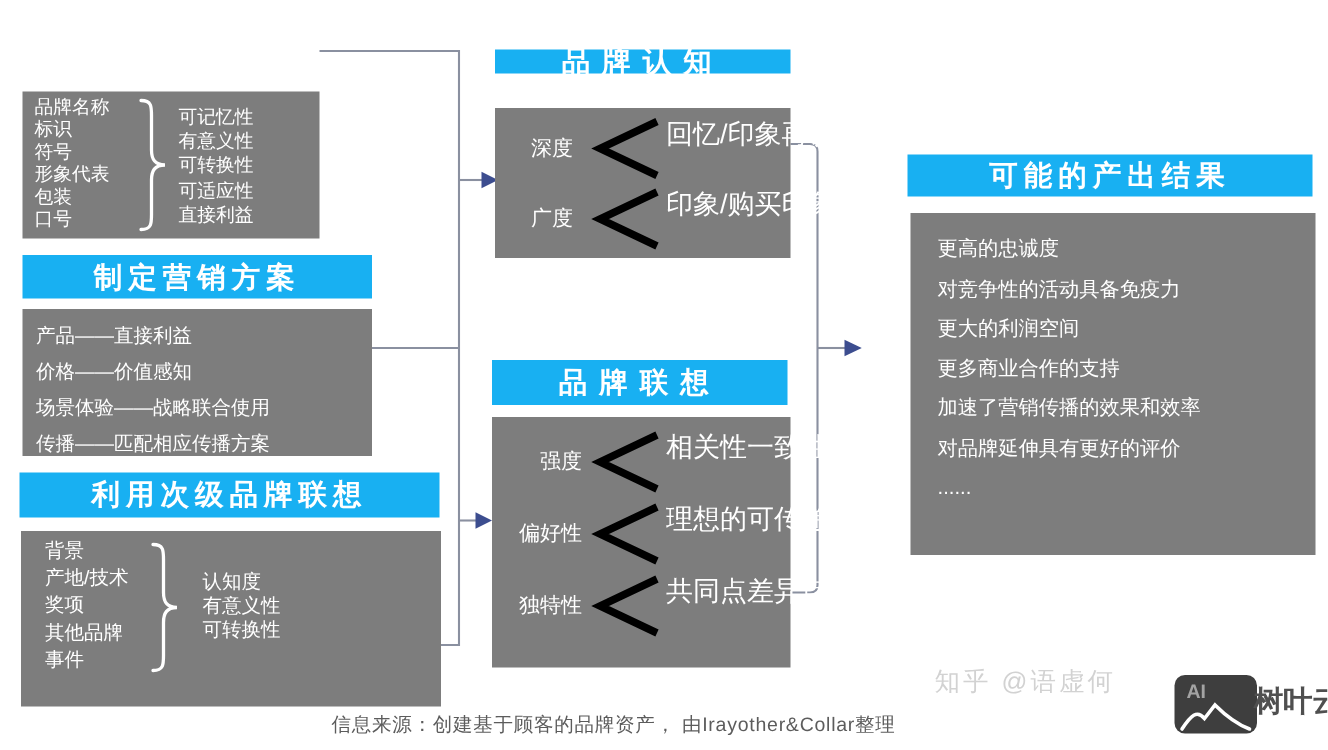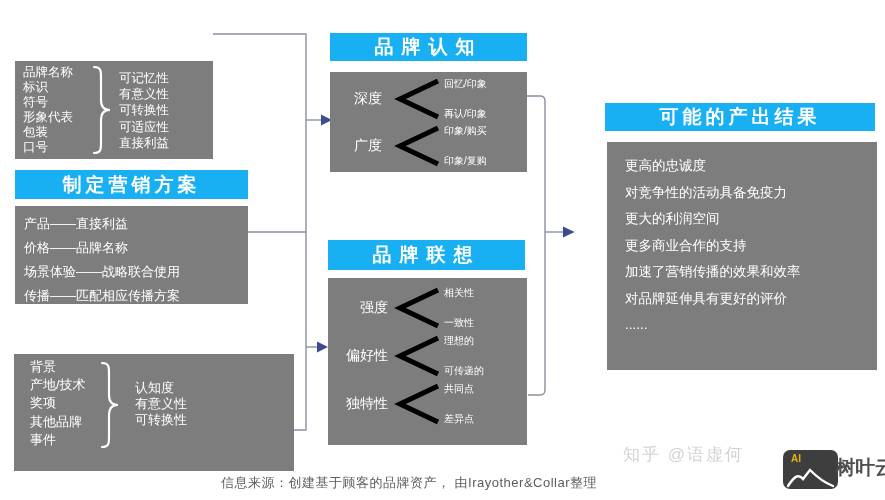--- a/index.html
+++ b/index.html
@@ -3,45 +3,45 @@
 <meta charset="utf-8">
 <style>
   html,body{margin:0;padding:0;background:#fff;}
   .canvas{position:relative;width:885px;height:500px;background:#fff;overflow:hidden;
           font-family:"Liberation Sans","DejaVu Sans",sans-serif;}
   .hdr{position:absolute;background:var(--header-bg);color:#fff;font-weight:bold;
        font-size:19px;letter-spacing:4px;display:flex;align-items:center;justify-content:center;
        white-space:nowrap;}
   .gbox{position:absolute;background:var(--box-bg);color:#fff;}
   .plain-list div{white-space:nowrap;}
-  .g1-left{position:absolute;left:8px;top:4px;font-size:12.5px;line-height:15px;}
+  .g1-left{position:absolute;left:8px;top:4px;font-size:12.5px;line-height:15px;font-family:Liberation Mono, monospace;}
   .g1-brace{position:absolute;left:77px;top:4px;}
   .g1-right{position:absolute;left:104px;top:9px;font-size:12.5px;line-height:16.2px;}
   .g2-list{position:absolute;left:9px;top:6px;font-size:13px;line-height:24px;}
   .g3-left{position:absolute;left:16px;top:4px;font-size:13px;line-height:18.2px;}
   .g3-brace{position:absolute;left:86px;top:7px;}
   .g3-right{position:absolute;left:121px;top:26px;font-size:13px;line-height:16.2px;}
   .g6-list{position:absolute;left:18px;top:11px;font-size:13.5px;line-height:26.5px;}
   .brace path{fill:none;stroke:#fff;stroke-width:2.2;stroke-linecap:round;}
   .brow{position:absolute;display:flex;align-items:center;}
   .blabel{font-size:14px;white-space:nowrap;flex:0 0 auto;}
   .chev{flex:0 0 auto;margin:0 4px 0 6px;}
   .chev polyline{fill:none;stroke:var(--branch);stroke-width:5;}
-  .bitems{display:flex;flex-direction:column;justify-content:space-between;height:44px;
-          font-size:10px;white-space:nowrap;}
+  .bitems{display:flex;flex-direction:row;justify-content:space-between;height:44px;
+          font-size:18px;white-space:nowrap;}
   .connectors{position:absolute;left:0;top:0;pointer-events:none;}
   .connectors path{fill:none;stroke:var(--connector);stroke-width:1.4;}
   .connectors .ah{fill:var(--arrow);stroke:none;}
   .footer-src{position:absolute;left:221px;top:474px;font-size:13px;color:#5c5c5c;
               letter-spacing:0.5px;white-space:nowrap;}
   .wm-zhihu{position:absolute;left:623px;top:443px;font-size:17px;color:var(--wm-light);
             letter-spacing:2px;white-space:nowrap;}
   .wm-icon{position:absolute;left:783px;top:450px;width:55px;height:39px;background:#3e3e3e;
            border-radius:7px;}
-  .wm-icon .ai-label{position:absolute;left:8px;top:3px;color:#eab308;font-weight:bold;font-size:10px;}
+  .wm-icon .ai-label{position:absolute;left:8px;top:3px;color:#a3a3a3;font-weight:bold;font-size:13px;}
   .wm-icon svg{position:absolute;left:0;bottom:0;}
   .wm-icon svg path{fill:none;stroke:#fff;stroke-width:2.4;stroke-linecap:round;}
   .wm-brand{position:absolute;left:836px;top:454px;font-size:19.5px;font-weight:bold;
             color:var(--wm-dark);white-space:nowrap;}
 </style>
 </head>
 <body>
 
 <div class="canvas">
 
@@ -77,46 +77,47 @@
         <div>可适应性</div>
         <div>直接利益</div>
       </div>
   </div>
 
   <div class="hdr" style="left:15px;top:170px;width:233px;height:29px">制定营销方案</div>
 
   <div class="gbox" style="left:15px;top:206px;width:233px;height:98px">
     <div class="g2-list plain-list">
         <div>产品——直接利益</div>
-        <div>价格——品牌名称</div>
+        <div>价格——价值感知</div>
         <div>场景体验——战略联合使用</div>
         <div>传播——匹配相应传播方案</div>
       </div>
   </div>
 
+  <div class="hdr" style="left:13px;top:315px;width:280px;height:30px">利用次级品牌联想</div>
 
   <div class="gbox" style="left:14px;top:354px;width:280px;height:117px">
     <div class="g3-left plain-list">
         <div>背景</div>
         <div>产地/技术</div>
         <div>奖项</div>
         <div>其他品牌</div>
         <div>事件</div>
       </div>
     <svg class="brace g3-brace" width="20" height="88" viewBox="0 0 20 88">
       <path d="M2,2 C9,2 9,6 9,12 L9,34 C9,40 11,44 18,44 C11,44 9,48 9,54 L9,76 C9,82 9,86 2,86"></path>
     </svg>
     <div class="g3-right plain-list">
         <div>认知度</div>
         <div>有意义性</div>
         <div>可转换性</div>
       </div>
   </div>
 
-  <div class="hdr" style="left:330px;top:33px;width:197px;height:28px;letter-spacing:8px">品牌认知</div>
+  <div class="hdr" style="left:330px;top:33px;width:197px;height:16px;letter-spacing:8px">品牌认知</div>
 
   <div class="gbox" style="left:330px;top:72px;width:197px;height:100px">
     <div class="brow" style="left:24px;top:5px;height:44px">
       <span class="blabel" style="width:34px">深度</span>
       <svg class="chev" width="46" height="42" viewBox="0 0 46 42">
         <polyline points="44,3 6,21 44,39"></polyline>
         </svg>
       <span class="bitems">
         <span>回忆/印象</span>
         <span>再认/印象</span>

